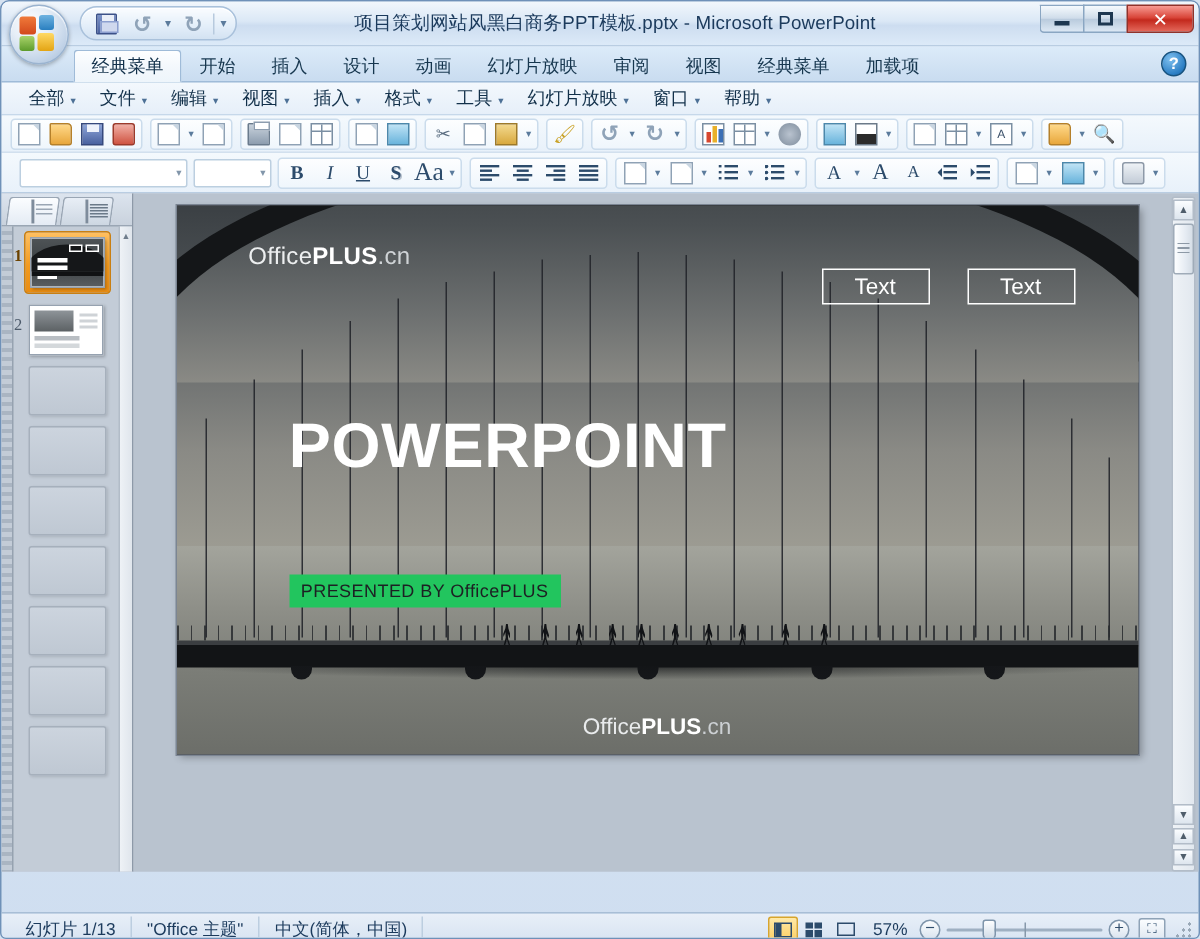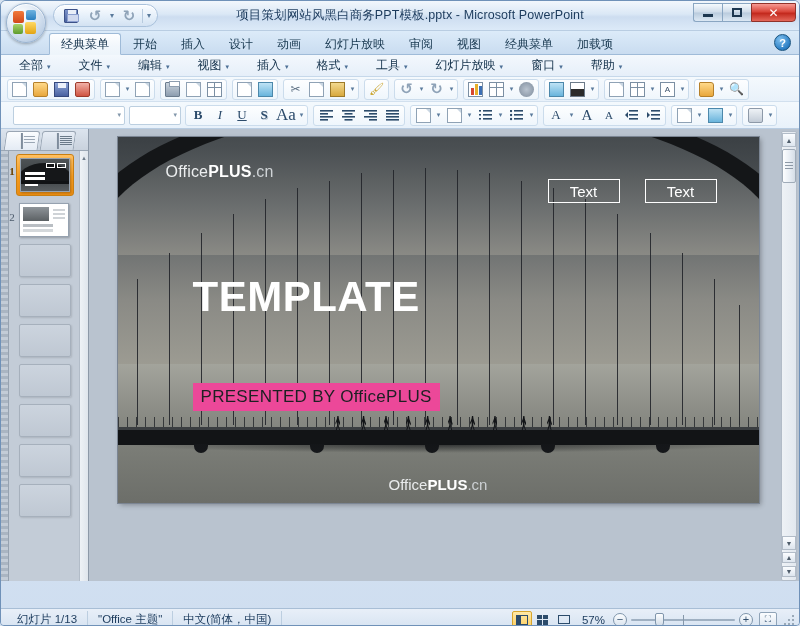--- a/index.html
+++ b/index.html
@@ -115,21 +115,20 @@
     display:flex;align-items:center;justify-content:center;
     border:1px solid #18537f;
   }
 
   
   .menubar {
     height: 22px; display:flex; align-items:center;
     padding-left: 10px;
     background: linear-gradient(180deg,#f3f8fd 0%,#e6eff9 100%);
     border-bottom: 1px solid #c6d8ea;
-    gap: 12px;
   }
   .menu-item {
     padding: 2px 8px; font-size: 12px; color:#12304a;
     display:flex; align-items:center; gap:4px;
   }
   .menu-item .car { font-size:7px; color:#4d7096; position:relative; top:1px; }
 
   
   .toolbar {
     height: 25px; display:flex; align-items:center;
@@ -350,22 +349,22 @@
   }
   .tb-a{right:139px;}
   .tb-b{right:42px;}
   .big-title {
     position:absolute; left:75px; top:133px;
     color:#fff; font-weight:bold; font-size:42px;
     letter-spacing:.5px; line-height:54px;
   }
   .presented {
     position:absolute; left:75px; top:246px;
-    background:#ec4899; color:#1d2023;
-    font-size:17px; letter-spacing:.3px;
+    background:#22c55e; color:#1d2023;
+    font-size:12px; letter-spacing:.3px;
     padding:4px 8px;
   }
   .slide-logo-bottom {
     position:absolute; left:0; right:0; bottom:10px;
     text-align:center; font-size:15px; color:#e9ebec;
   }
   .slide-logo-bottom b{font-weight:bold;color:#fff;}
   .slide-logo-bottom span.cn{color:#ccd0d3;}
 
   
@@ -933,21 +932,21 @@
           <div class="deck-shadow"></div>
 
           <div class="slide-logo-top">
             <span>Office</span><b>PLUS</b><span class="cn">.cn</span>
           </div>
 
           <div class="text-box tb-a">Text</div>
           <div class="text-box tb-b">Text</div>
 
           <div class="big-title">
-            <div>TEMPLATE</div>
+            <div>POWERPOINT</div>
           </div>
 
           <div class="presented">PRESENTED BY OfficePLUS</div>
 
           <div class="slide-logo-bottom">
             <span>Office</span><b>PLUS</b><span class="cn">.cn</span>
           </div>
         </div>
 
         <div class="vscroll">

